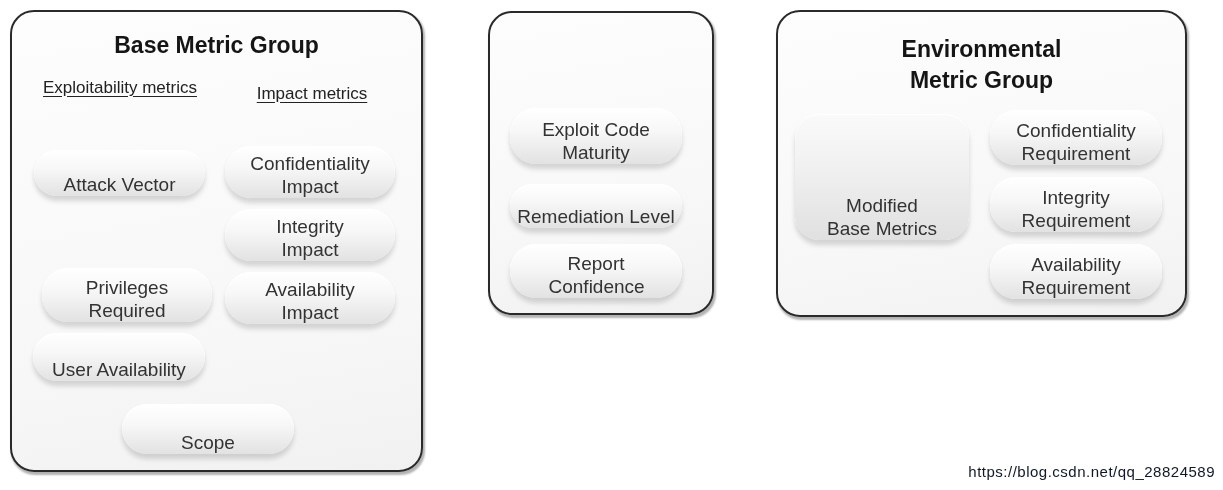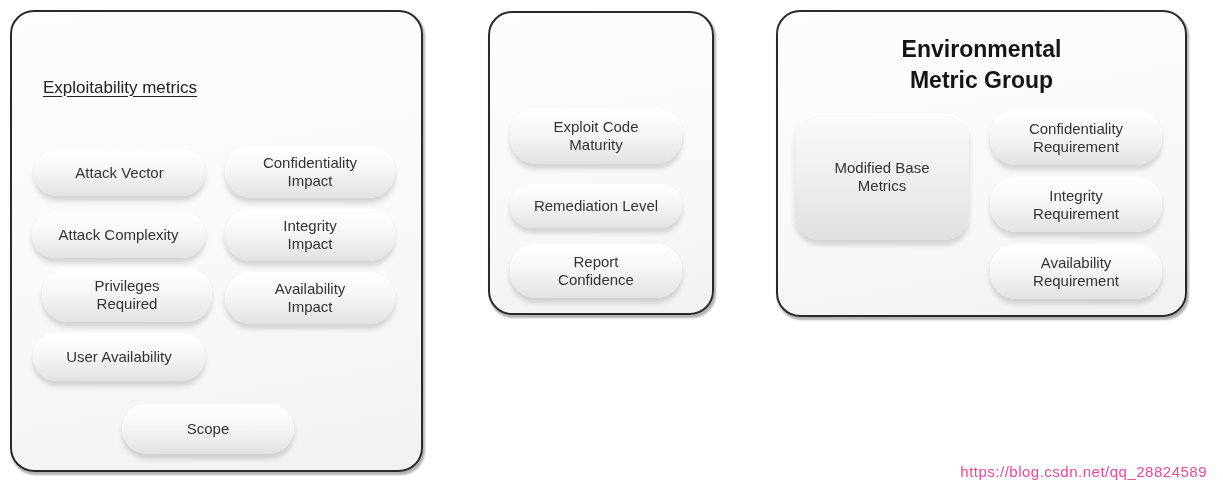--- a/index.html
+++ b/index.html
@@ -51,24 +51,24 @@
   .hdr-exploit { left: 28px;  top: 64px; width: 160px; }
   .hdr-impact  { left: 220px; top: 70px; width: 160px; }
 
   
   .pill {
     position: absolute;
     border-radius: 26px;
     background: linear-gradient(180deg, #ffffff 0%, #f7f7f7 42%, #e2e2e2 100%);
     box-shadow: 0 5px 5px rgba(0,0,0,0.15), inset 0 1px 0 #ffffff;
     display: flex;
-    align-items: center;
+    align-items: flex-end;
     justify-content: center;
     text-align: center;
-    font-size: 15px;
+    font-size: 19px;
     color: #333333;
     line-height: 1.18;
   }
   .bigbox {
     border-radius: 24px;
     background: linear-gradient(180deg, #fafafa 0%, #f0f0f0 45%, #e0e0e0 100%);
   }
   .pill-label { display: inline-block; }
   .w95  { max-width: 95px; }
   .w100 { max-width: 100px; }
@@ -92,42 +92,41 @@
 
   
   .box-mbm { left: 17px;  top: 102px; width: 174px; height: 126px; }
   .pill-cr { left: 212px; top: 98px;  width: 172px; height: 55px; }
   .pill-ir { left: 212px; top: 165px; width: 172px; height: 55px; }
   .pill-ar { left: 212px; top: 232px; width: 172px; height: 55px; }
 
   
   .watermark {
     position: absolute;
-    right: 16px;
+    right: 8px;
     bottom: 10px;
     font-size: 15px;
     letter-spacing: 0.5px;
-    color: #ec4899;
+    color: #0f172a;
     user-select: none;
   }
 </style>
 </head>
 <body>
 
 <div class="stage">
 
   <section class="panel panel-base">
+    <h2 class="panel-title base-title" style="margin:0;"><span class="title-inner">Base Metric Group</span></h2>
 
     <div class="subheader hdr-exploit">Exploitability metrics</div>
+    <div class="subheader hdr-impact">Impact metrics</div>
 
     <div class="pill pill-av">
       <span class="pill-label">Attack Vector</span>
-    </div>
-    <div class="pill pill-ac">
-      <span class="pill-label">Attack Complexity</span>
     </div>
     <div class="pill pill-pr">
       <span class="pill-label w120">Privileges Required</span>
     </div>
     <div class="pill pill-ui">
       <span class="pill-label">User Availability</span>
     </div>
 
     <div class="pill pill-ci">
       <span class="pill-label w125">Confidentiality Impact</span>

